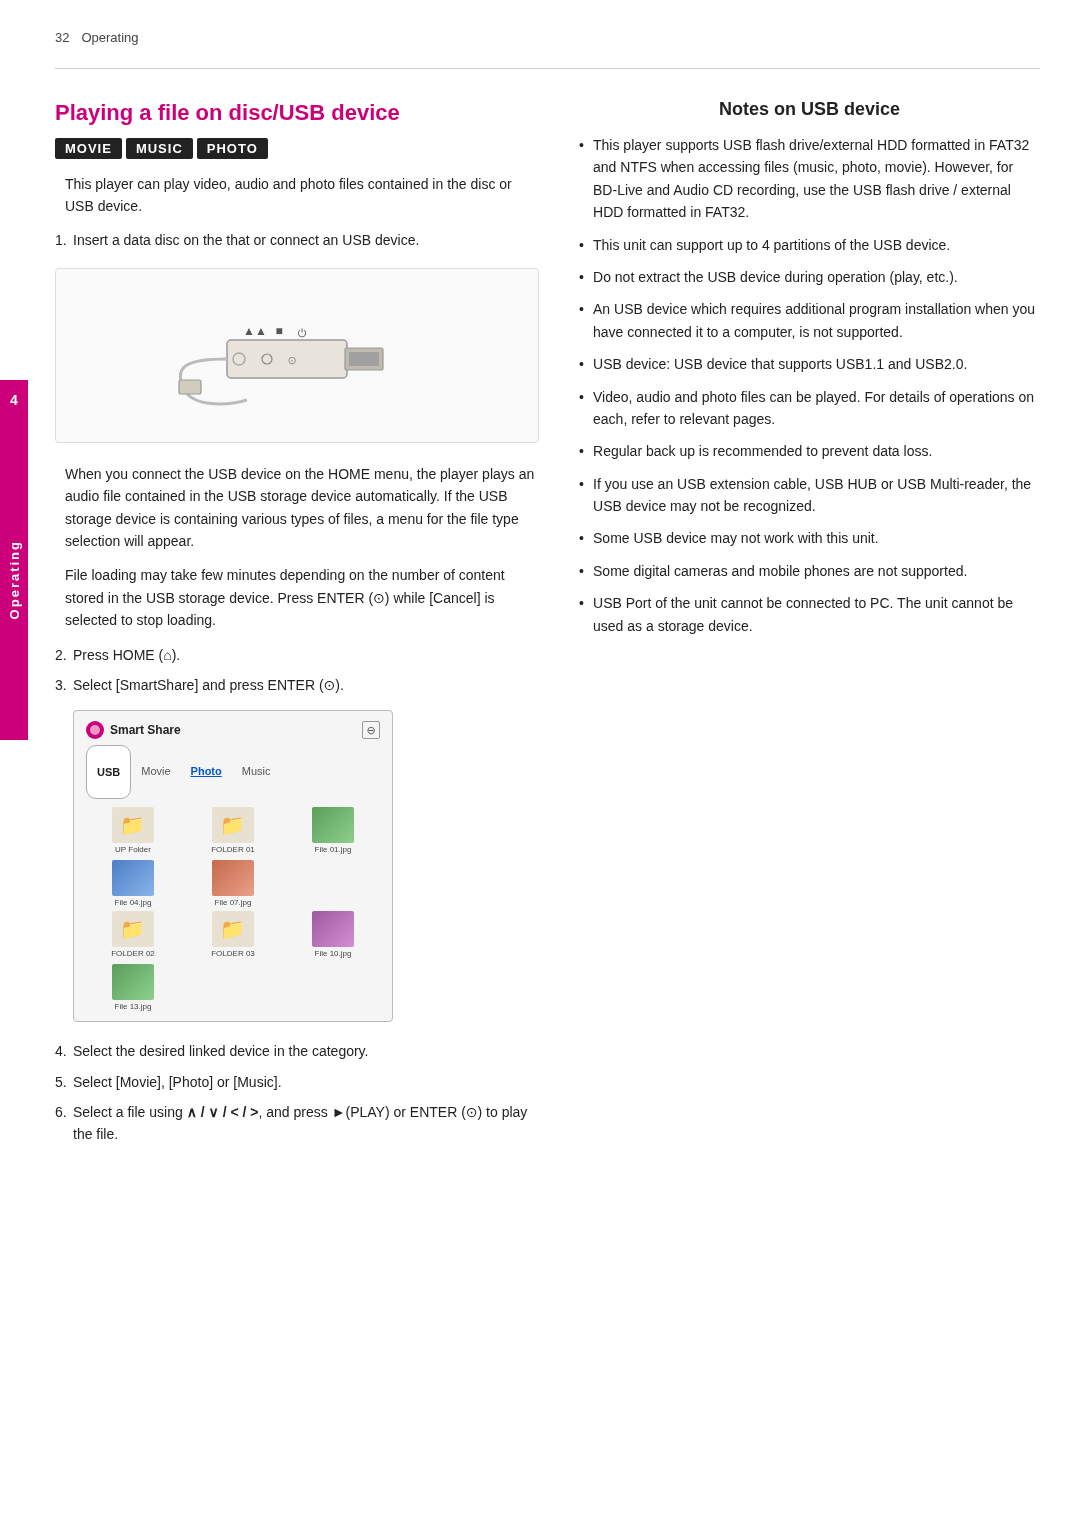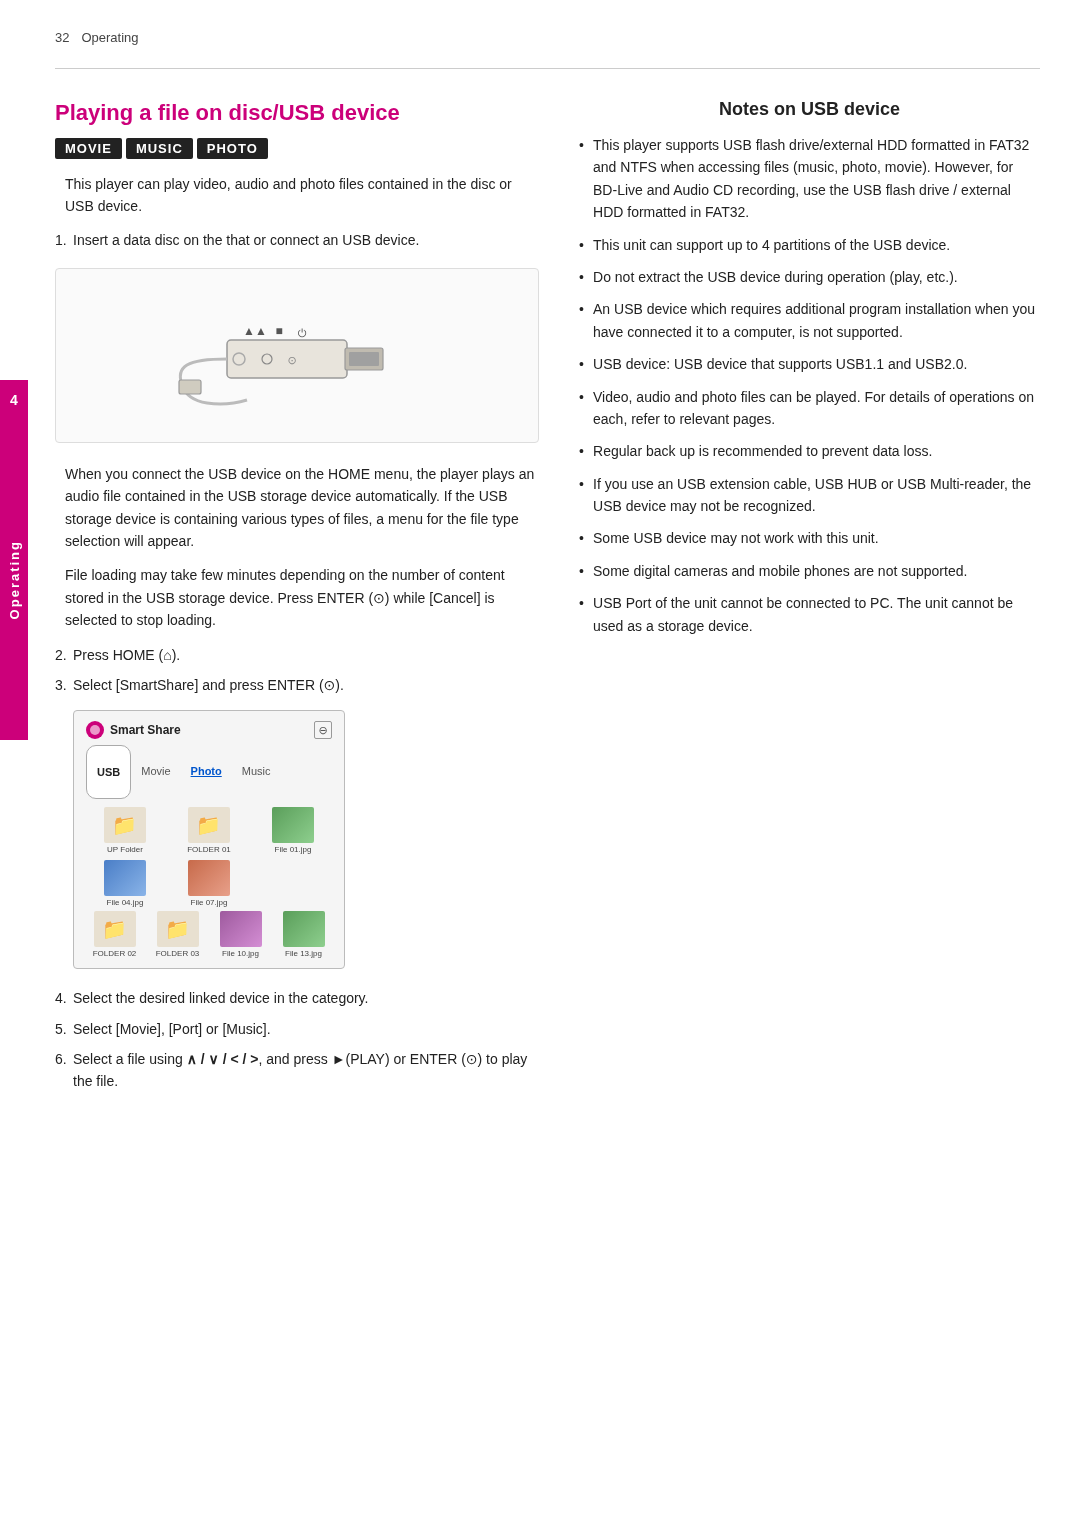--- a/index.html
+++ b/index.html
@@ -156,21 +156,21 @@
       height: 140px;
     }
 
     
     .smartshare-box {
       border: 1px solid #bbb;
       border-radius: 4px;
       margin: 14px 0 18px 18px;
       background: #f5f5f5;
       padding: 10px 12px;
-      width: 272px;
+      width: 320px;
     }
     .ss-header {
       display: flex;
       align-items: center;
       justify-content: space-between;
       margin-bottom: 6px;
     }
     .ss-title-row {
       display: flex;
       align-items: center;
@@ -260,21 +260,21 @@
     .ss-thumb.img3 { background: linear-gradient(135deg, #c76a4a, #e8a08a); }
     .ss-thumb.img4 { background: linear-gradient(135deg, #9e5a9e, #d48ed4); }
     .ss-label {
       font-size: 8px;
       color: #444;
       text-align: center;
       white-space: nowrap;
     }
     .ss-grid-row2 {
       display: grid;
-      grid-template-columns: repeat(4, 1fr);
+      grid-template-columns: repeat(3, 1fr);
       gap: 6px;
     }
 
     
     .notes-title {
       font-size: 18px;
       font-weight: bold;
       color: #222;
       margin-bottom: 14px;
       text-align: center;
@@ -440,21 +440,21 @@
         </div>
       </div>
 
       <ol class="steps">
         <li>
           <span class="step-num">4.</span>
           <span>Select the desired linked device in the category.</span>
         </li>
         <li>
           <span class="step-num">5.</span>
-          <span>Select [Movie], [Port] or [Music].</span>
+          <span>Select [Movie], [Photo] or [Music].</span>
         </li>
         <li>
           <span class="step-num">6.</span>
           <span>Select a file using <strong>∧ / ∨ / &lt; / &gt;</strong>, and press ►(PLAY) or ENTER (<span class="sym">⊙</span>) to play the file.</span>
         </li>
       </ol>
 
     </div>
 
     <div class="col-right">

